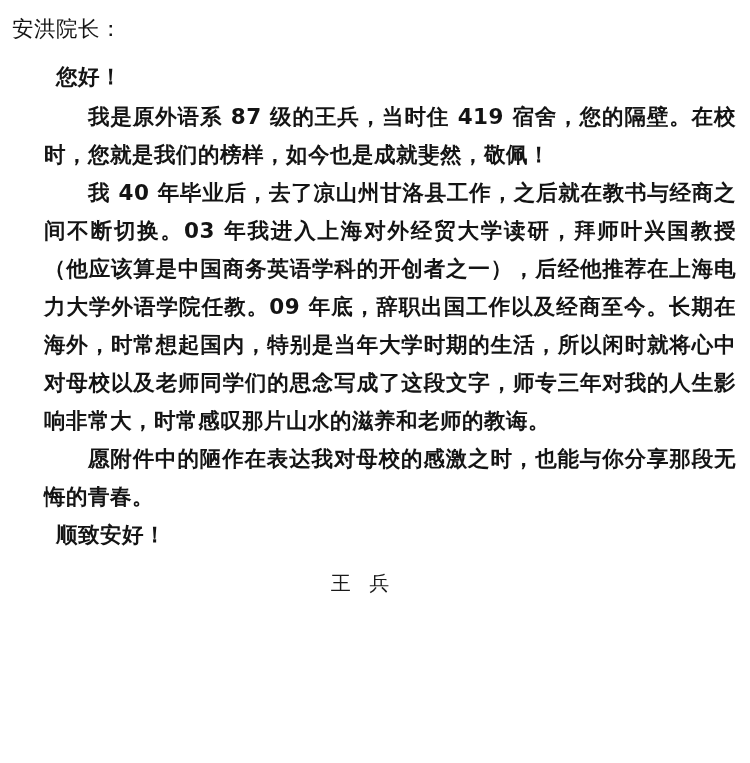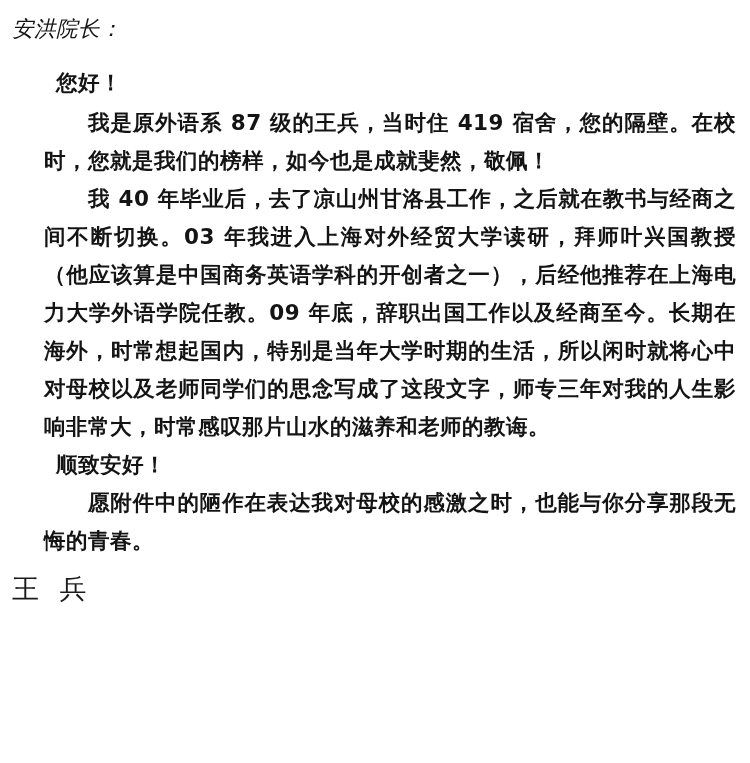--- a/index.html
+++ b/index.html
@@ -22,35 +22,34 @@
   }
   .line {
     font-size: 21.5px;
     line-height: 38px;
     letter-spacing: 0.5px;
     color: #141414;
     white-space: pre-wrap;
     word-break: break-all;
   }
   .salutation {
-    margin-bottom: 14px;
-    font-style: italic;
+    margin-bottom: 8px;
   }
   .indent-1 {
     text-indent: 44px;
     font-weight: bold;
   }
   .justify {
     text-align: justify;
     text-align-last: left;
     margin-left: 32px;
   }
   .signature {
-    text-align: left;
-    font-size: 27px;
+    text-align: center;
+    font-size: 20px;
     line-height: 38px;
     letter-spacing: 6px;
     padding-right: 22px;
     margin-top: 10px;
   }
   .gap-sm { height: 2px; }
 </style>
 </head>
 <body>
 
@@ -61,19 +60,19 @@
   <div class="gap-sm"></div>
 
   <div class="line indent-1">您好！</div>
 
   <div class="gap-sm"></div>
 
   <div class="line indent-1 justify">我是原外语系 87 级的王兵，当时住 419 宿舍，您的隔壁。在校时，您就是我们的榜样，如今也是成就斐然，敬佩！</div>
 
   <div class="line indent-1 justify">我 40 年毕业后，去了凉山州甘洛县工作，之后就在教书与经商之间不断切换。03 年我进入上海对外经贸大学读研，拜师叶兴国教授（他应该算是中国商务英语学科的开创者之一），后经他推荐在上海电力大学外语学院任教。09 年底，辞职出国工作以及经商至今。长期在海外，时常想起国内，特别是当年大学时期的生活，所以闲时就将心中对母校以及老师同学们的思念写成了这段文字，师专三年对我的人生影响非常大，时常感叹那片山水的滋养和老师的教诲。</div>
 
+  <div class="line indent-1 justify">愿附件中的陋作在表达我对母校的感激之时，也能与你分享那段无悔的青春。</div>
+
   <div class="line indent-1">顺致安好！</div>
-
-  <div class="line indent-1 justify">愿附件中的陋作在表达我对母校的感激之时，也能与你分享那段无悔的青春。</div>
 
   <div class="signature">王 兵</div>
 
 </div>
 
 </body></html>

